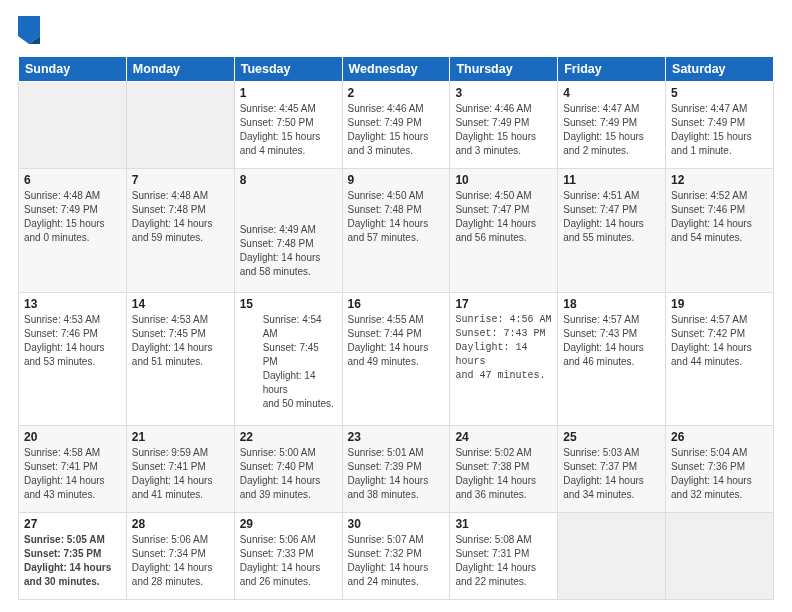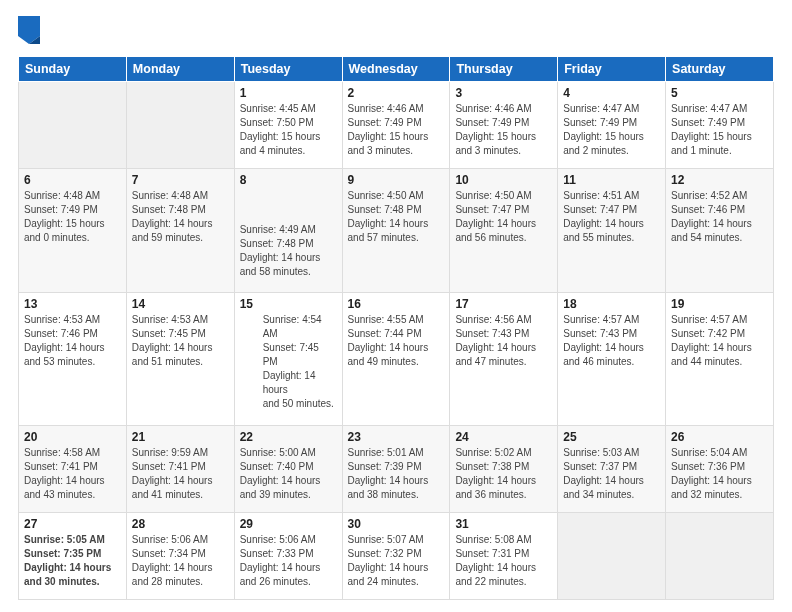--- a/index.html
+++ b/index.html
@@ -255,21 +255,21 @@
           </td>
           <td>
             <span class="day-number">16</span>
             <div class="day-info" style="white-space: pre-line;">Sunrise: 4:55 AM
 Sunset: 7:44 PM
 Daylight: 14 hours
 and 49 minutes.</div>
           </td>
           <td>
             <span class="day-number">17</span>
-            <div class="day-info" style="white-space: pre-line;">Sunrise: 4:56 AM
+            <div class="day-info" style="white-space: pre-line; font-family: Liberation Mono, monospace;">Sunrise: 4:56 AM
 Sunset: 7:43 PM
 Daylight: 14 hours
 and 47 minutes.</div>
           </td>
           <td>
             <span class="day-number">18</span>
             <div class="day-info" style="white-space: pre-line;">Sunrise: 4:57 AM
 Sunset: 7:43 PM
 Daylight: 14 hours
 and 46 minutes.</div>

